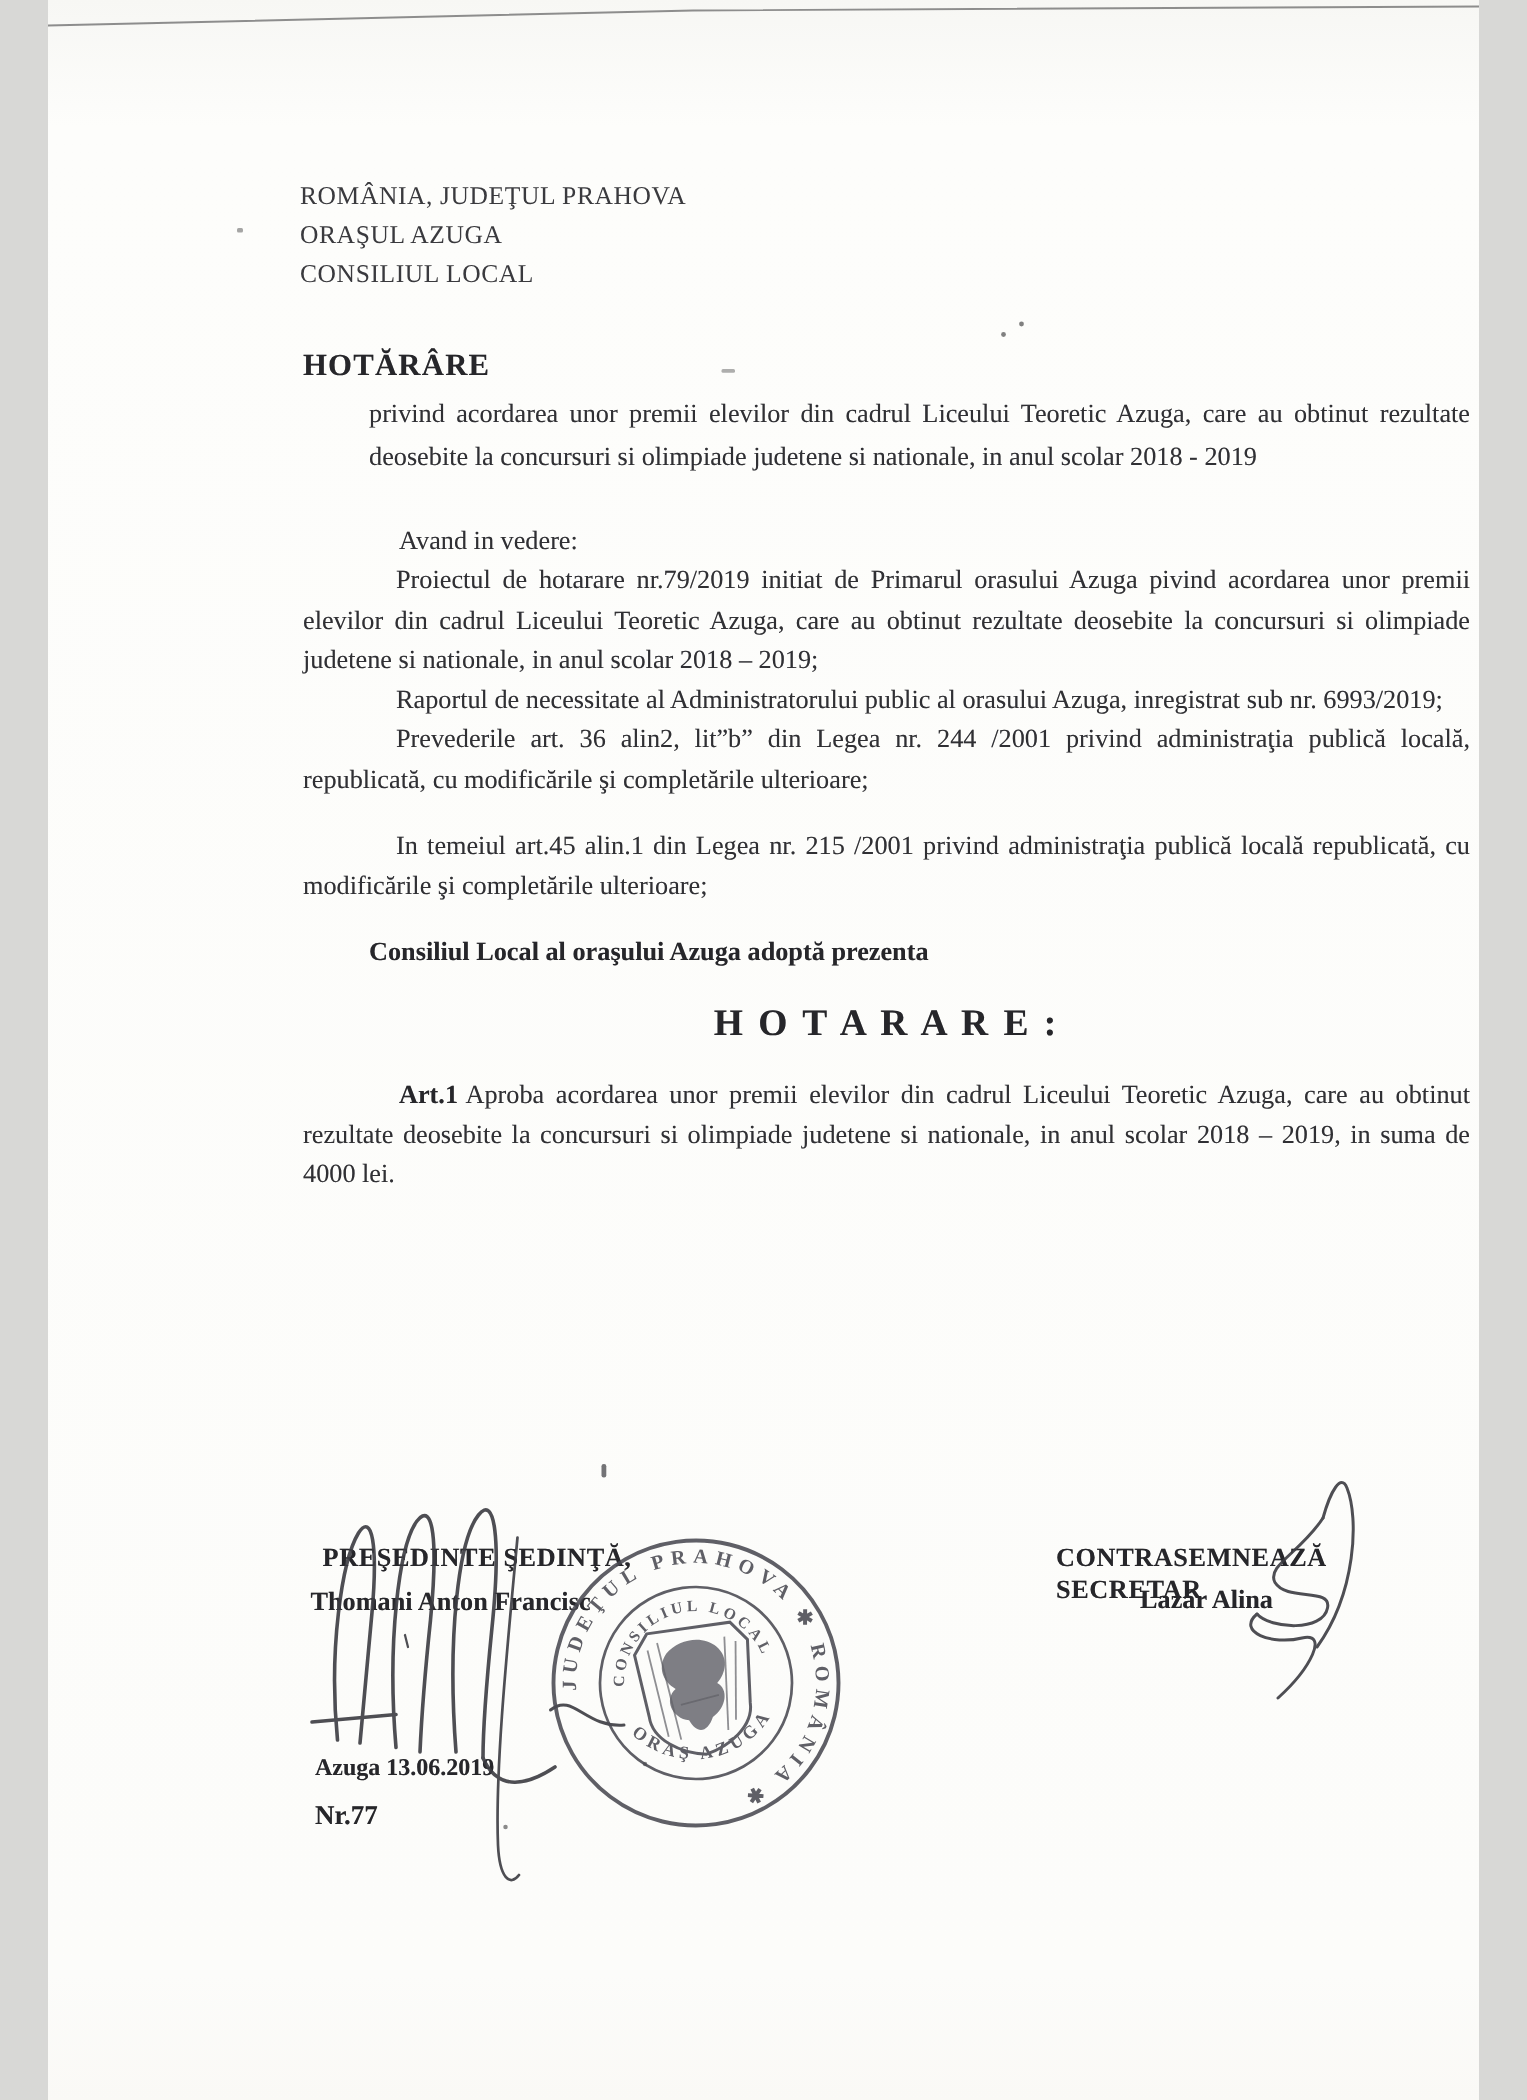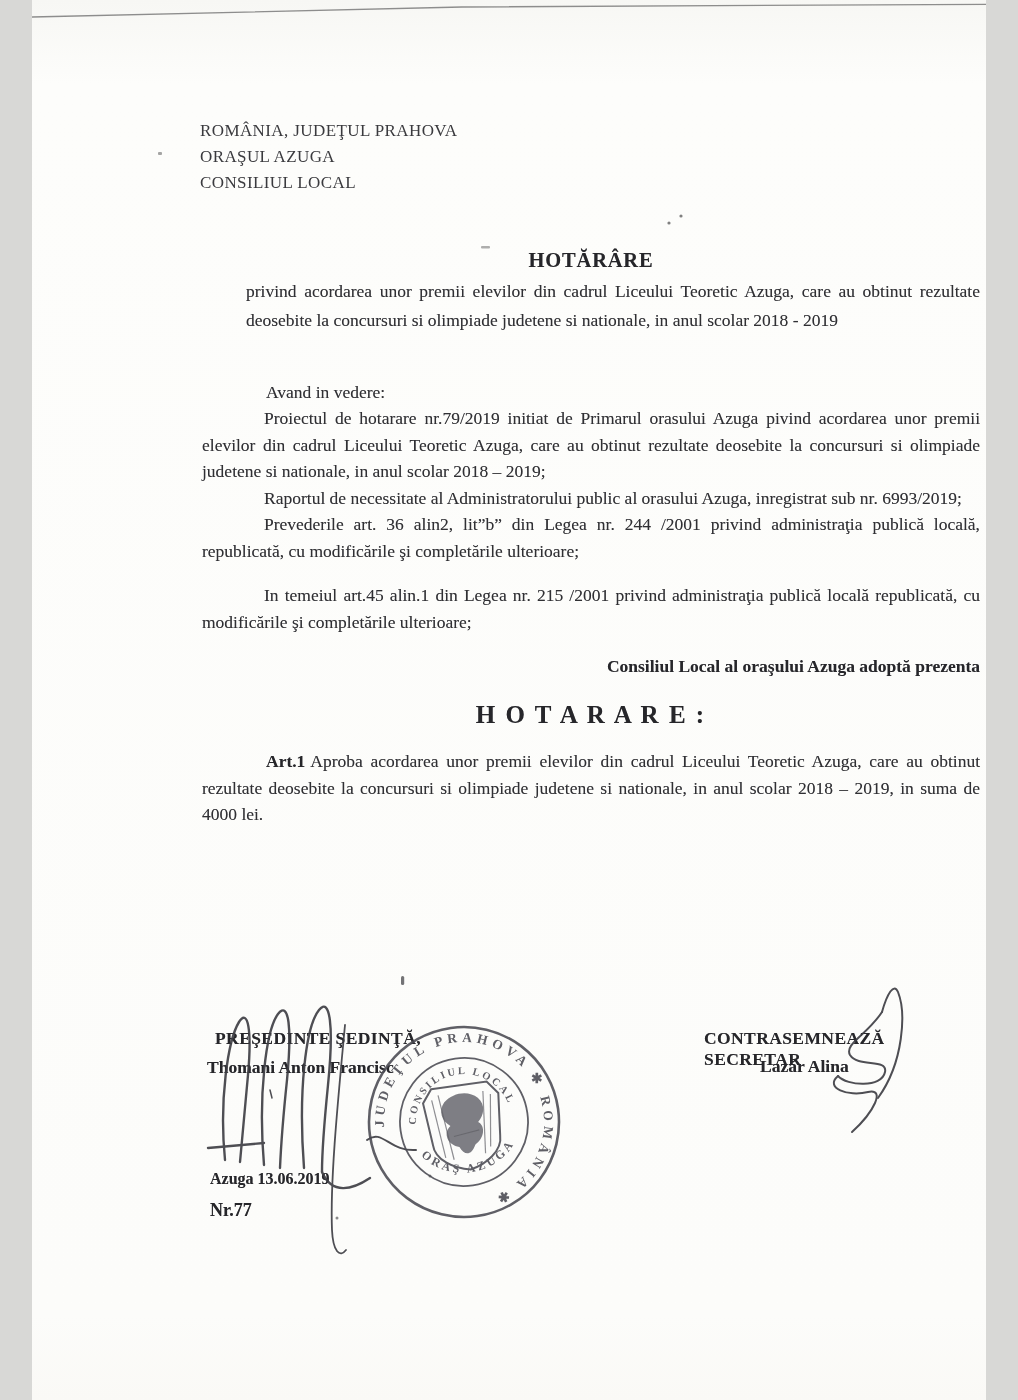--- a/index.html
+++ b/index.html
@@ -15,29 +15,29 @@
   .header-block{
     position:absolute;left:168px;top:118px;
     font-size:17px;line-height:26px;letter-spacing:0.4px;color:#3a3a3e;
   }
   .body-col{
     position:absolute;left:170px;top:231px;width:778px;
     font-size:17.5px;line-height:26.5px;text-align:justify;
     text-shadow:0 0 0.4px rgba(40,40,45,.35);
   }
   .title{
-    text-align:center;font-weight:bold;font-size:20.5px;
-    letter-spacing:0.8px;margin:16px 0 3px 0;color:#26262a;
+    font-weight:bold;font-size:20.5px;
+    letter-spacing:0.8px;margin:0 0 3px 0;color:#26262a;
   }
   .subtitle{margin:0 0 0 44px;line-height:29px;}
-  .avand{text-indent:64px;margin:44px 0 0 0;}
+  .avand{text-indent:64px;margin:28px 0 0 0;}
   .para{text-indent:62px;margin:0;}
   .para.small-indent{text-indent:36px;}
   .para.gap-top{margin-top:18px;}
-  .adopt{font-weight:bold;color:#26262a;margin:18px 0 0 44px;text-align:right;}
+  .adopt{font-weight:bold;color:#26262a;margin:18px 0 0 44px;text-align:left;}
   .hot-heading{
     text-align:center;font-weight:bold;font-size:25px;
     letter-spacing:2px;margin:22px 0 0 0;color:#26262a;
   }
   .art{text-indent:64px;margin:20px 0 0 0;}
   .art.second{margin-top:12px;}
   .art-label{font-weight:bold;color:#26262a;margin-right:5px;}
   .sig{position:absolute;font-weight:bold;color:#26262a;font-size:17.5px;
        text-shadow:0 0 0.4px rgba(40,40,45,.4);}
   .sig-president-role{left:183px;top:1028px;letter-spacing:0.4px;}

